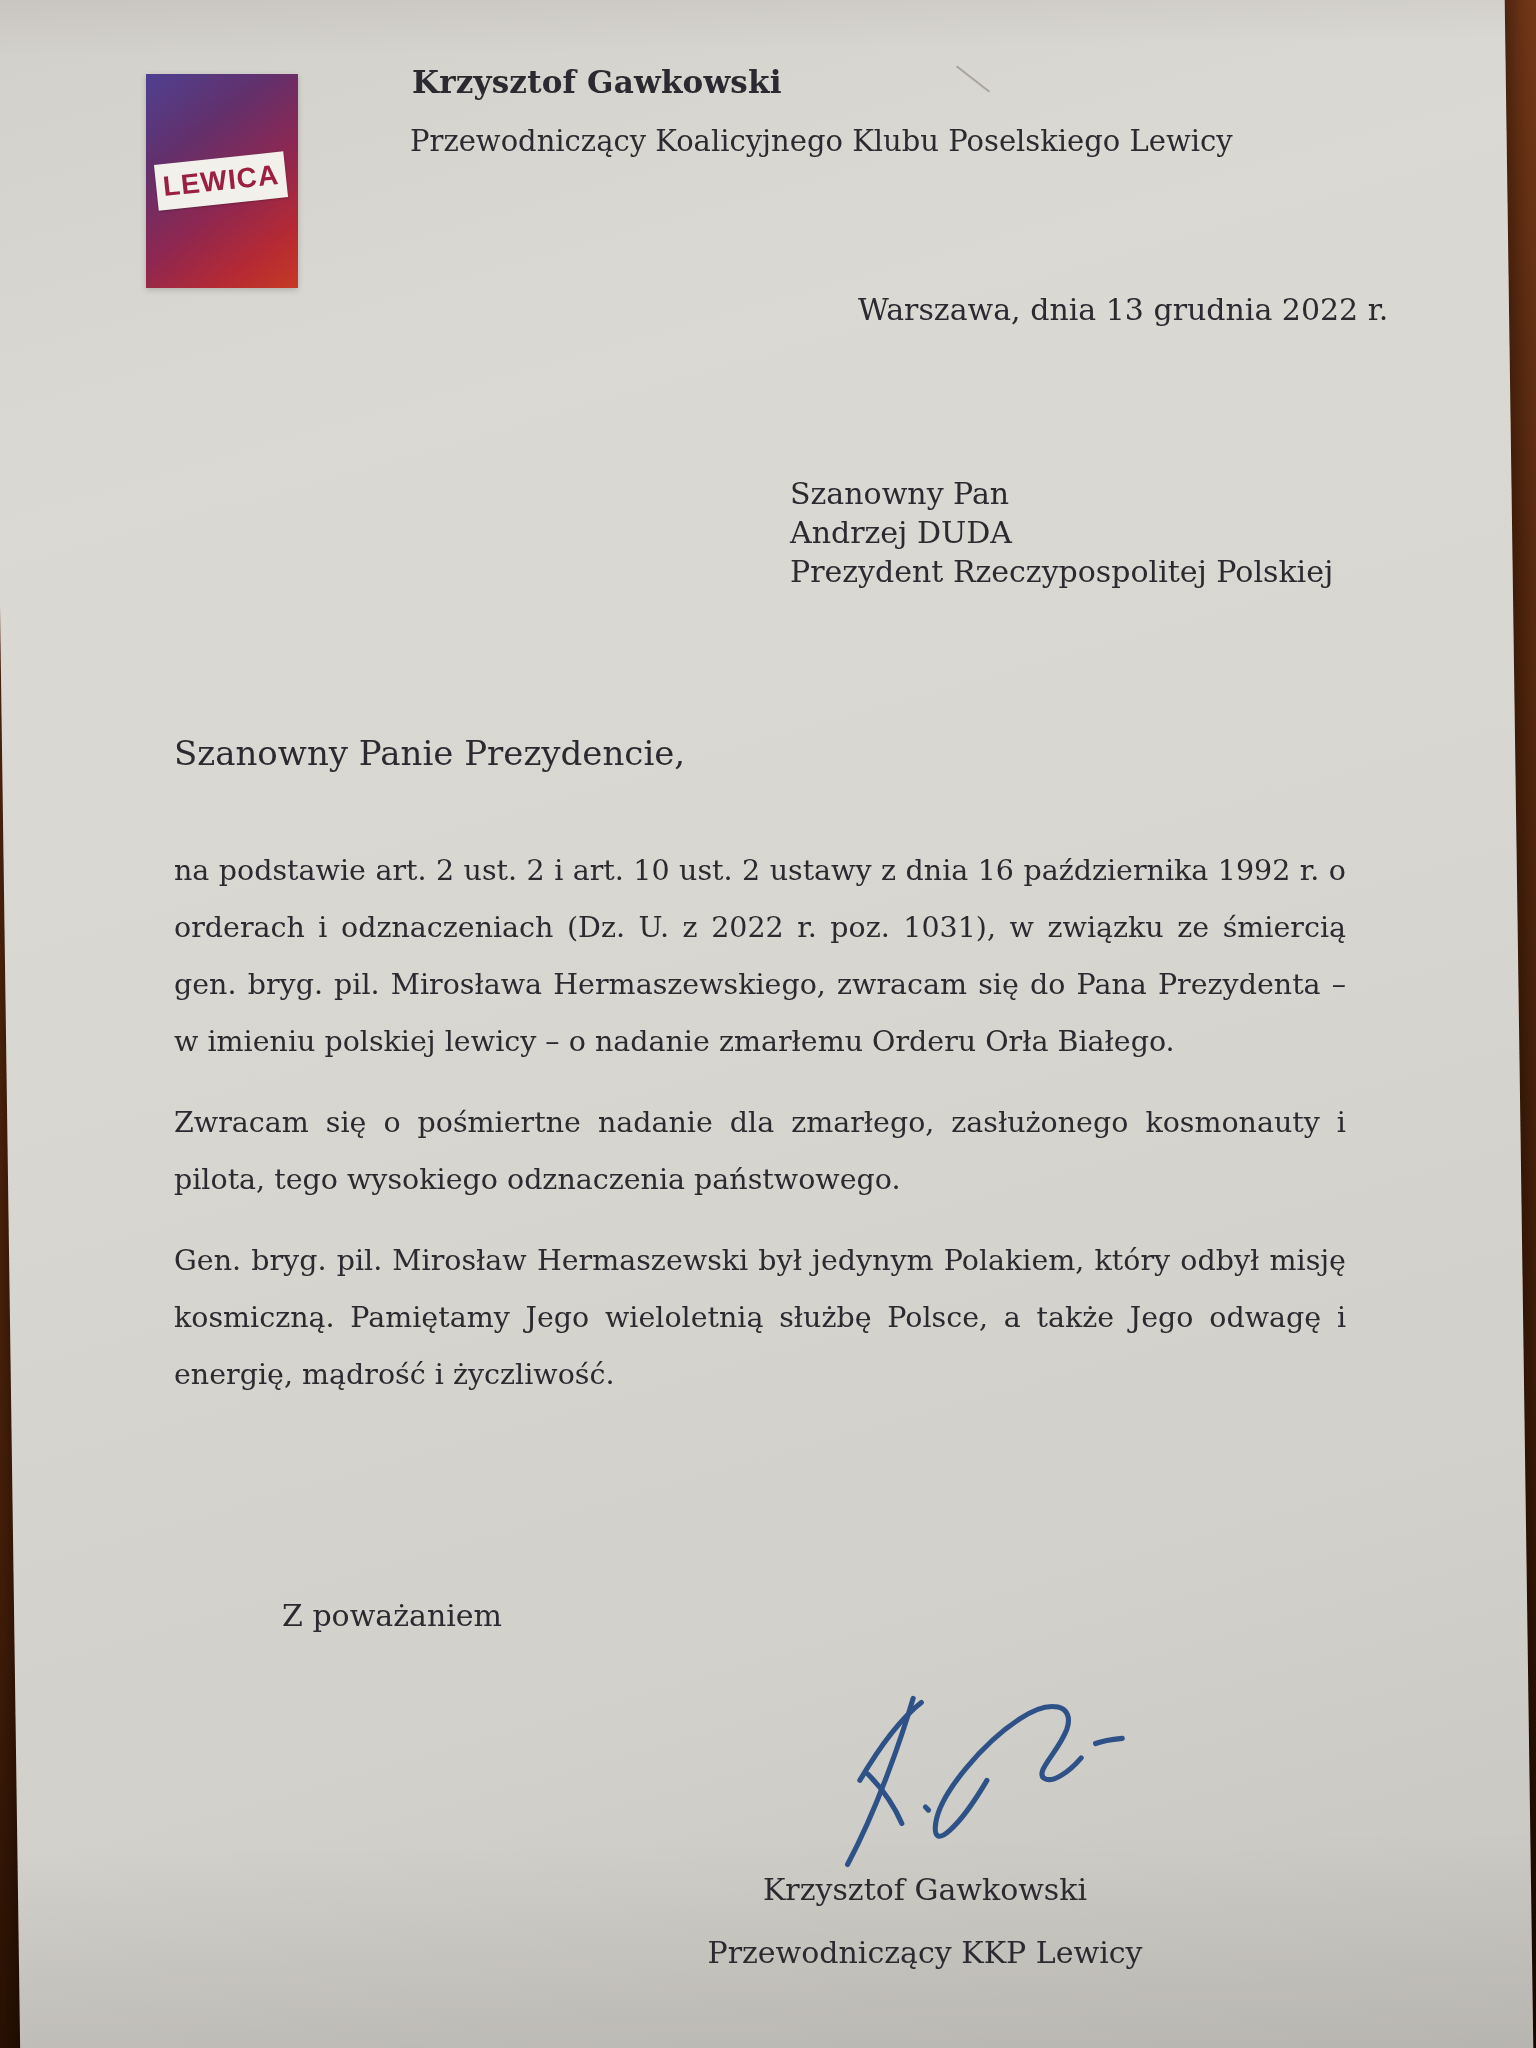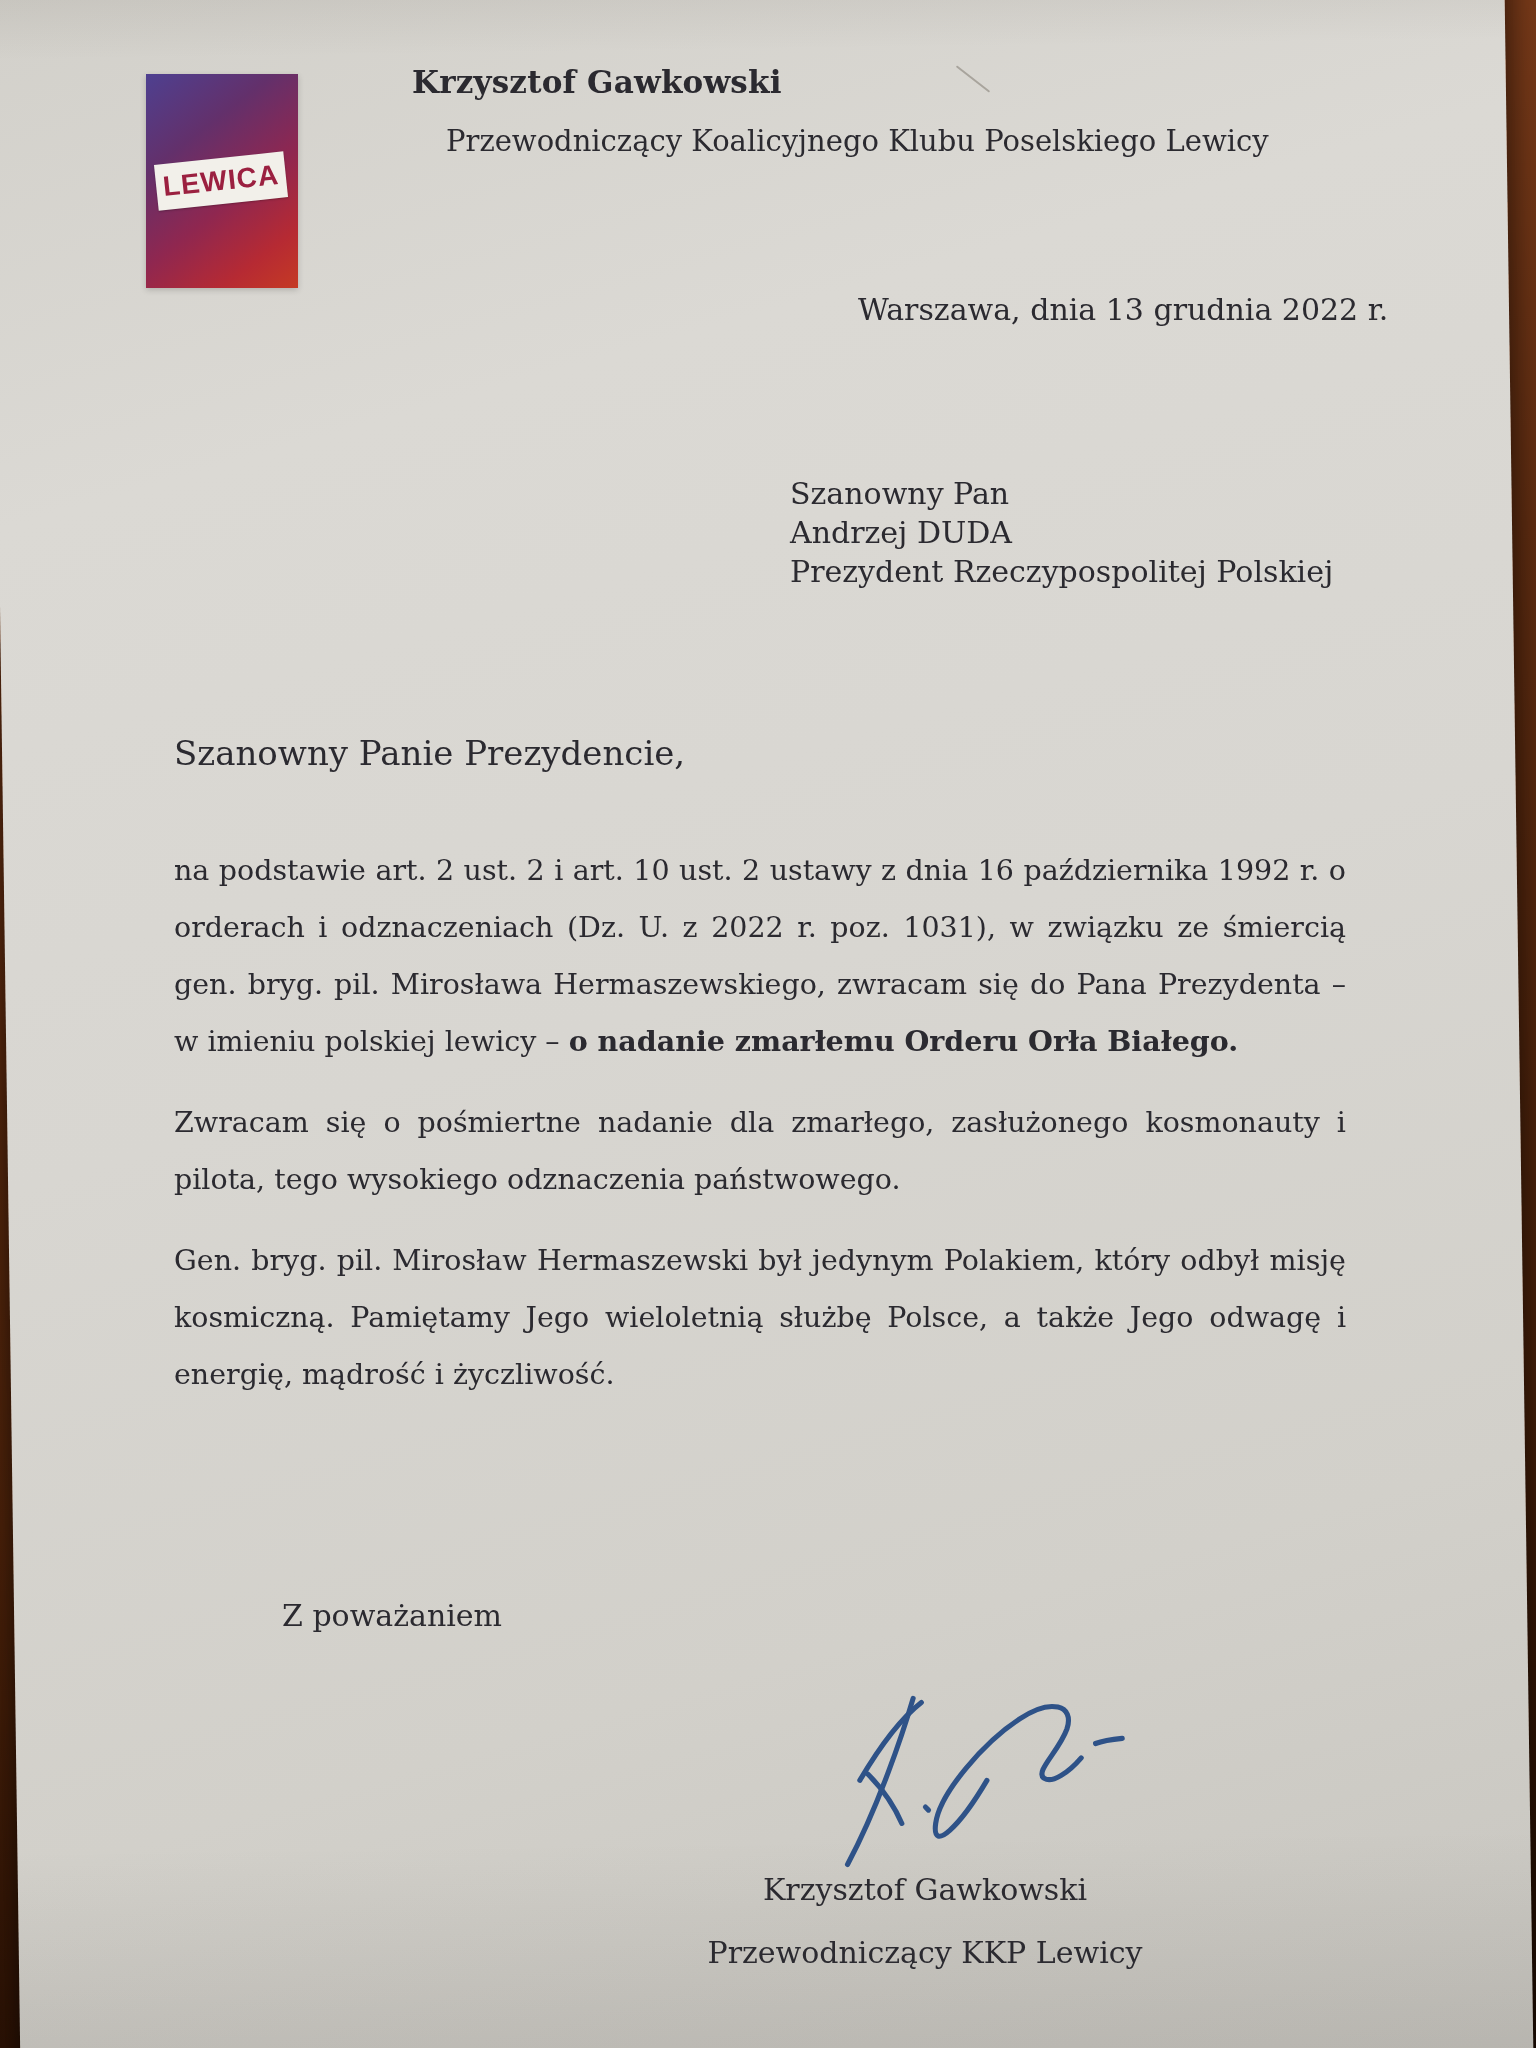--- a/index.html
+++ b/index.html
@@ -94,21 +94,20 @@
     top: 64px;
     font-size: 31px;
     font-weight: bold;
     letter-spacing: 0.2px;
   }
   .sender-title {
     position: absolute;
     left: 410px;
     top: 124px;
     font-size: 29px;
-    margin-left: 36px;
   }
   .dateline {
     position: absolute;
     left: 858px;
     top: 292px;
     font-size: 30px;
   }
   .recipient {
     position: absolute;
     left: 790px;
@@ -126,21 +125,21 @@
   .body-text {
     position: absolute;
     left: 174px;
     top: 842px;
     width: 1172px;
     font-size: 28.5px;
     line-height: 57px;
     text-align: justify;
   }
   .body-text p { margin: 0 0 24px 0; }
-  .body-text strong { font-weight: bold; }
+  .body-text strong { font-weight: normal; }
   .closing {
     position: absolute;
     left: 282px;
     top: 1598px;
     font-size: 30px;
   }
   .signature-svg {
     position: absolute;
     left: 830px;
     top: 1682px;

